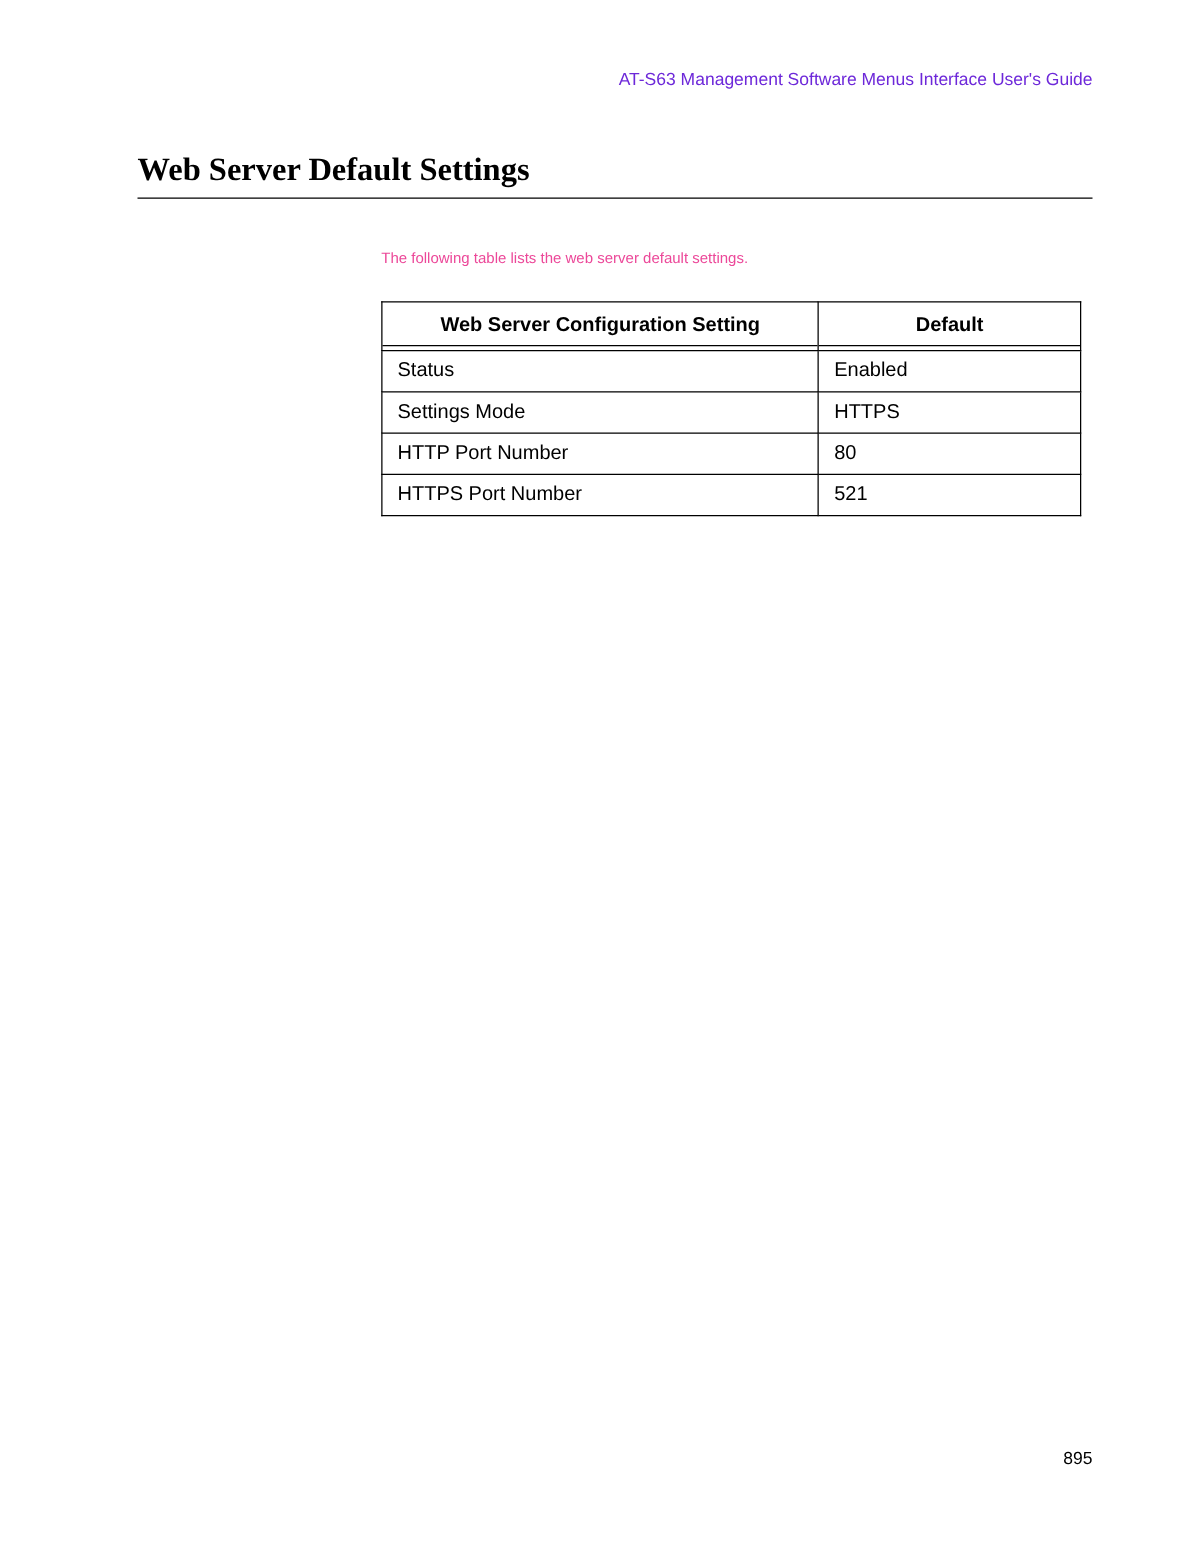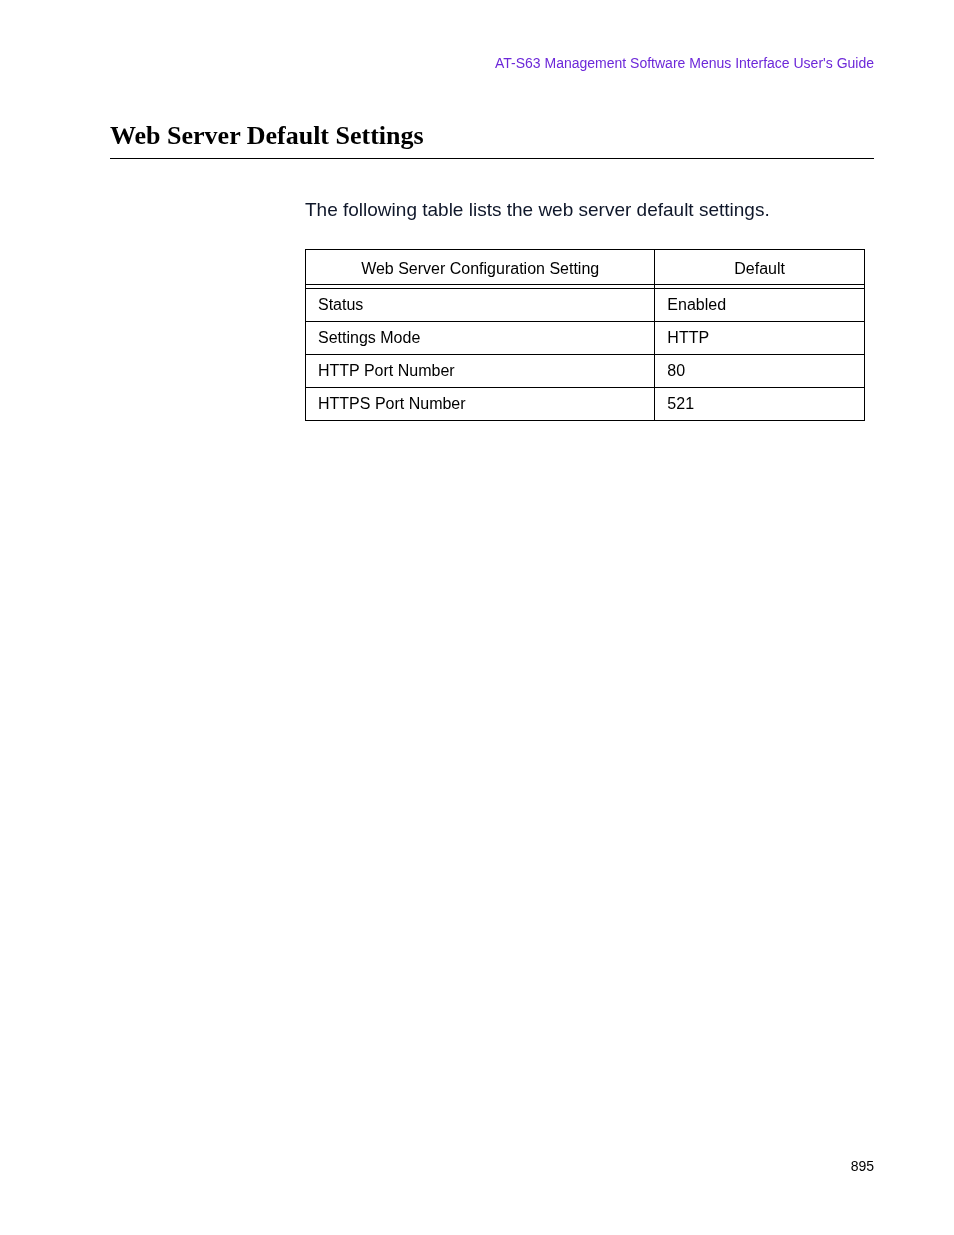--- a/index.html
+++ b/index.html
@@ -27,33 +27,33 @@
       font-weight: bold;
       color: #000;
       border-bottom: 1.5px solid #000;
       padding-bottom: 7px;
       margin-bottom: 40px;
     }
     .content-area {
       margin-left: 195px;
     }
     .intro-text {
-      font-size: 19px;
-      color: #0f172a;
+      font-size: 12px;
+      color: #ec4899;
       margin-bottom: 28px;
     }
     .config-table {
       border-collapse: collapse;
       width: 560px;
     }
     .config-table th {
       border: 1.5px solid #000;
       padding: 10px 12px;
       font-size: 16px;
-      font-weight: normal;
+      font-weight: bold;
       text-align: center;
       position: relative;
     }
     .config-table th.col-setting {
       width: 350px;
     }
     .config-table th.col-default {
       width: 210px;
     }
     .header-underline {
@@ -106,21 +106,21 @@
         </th>
       </tr>
     </thead>
     <tbody>
       <tr>
         <td>Status</td>
         <td>Enabled</td>
       </tr>
       <tr>
         <td>Settings Mode</td>
-        <td>HTTP</td>
+        <td>HTTPS</td>
       </tr>
       <tr>
         <td>HTTP Port Number</td>
         <td>80</td>
       </tr>
       <tr>
         <td>HTTPS Port Number</td>
         <td>521</td>
       </tr>
     </tbody>

